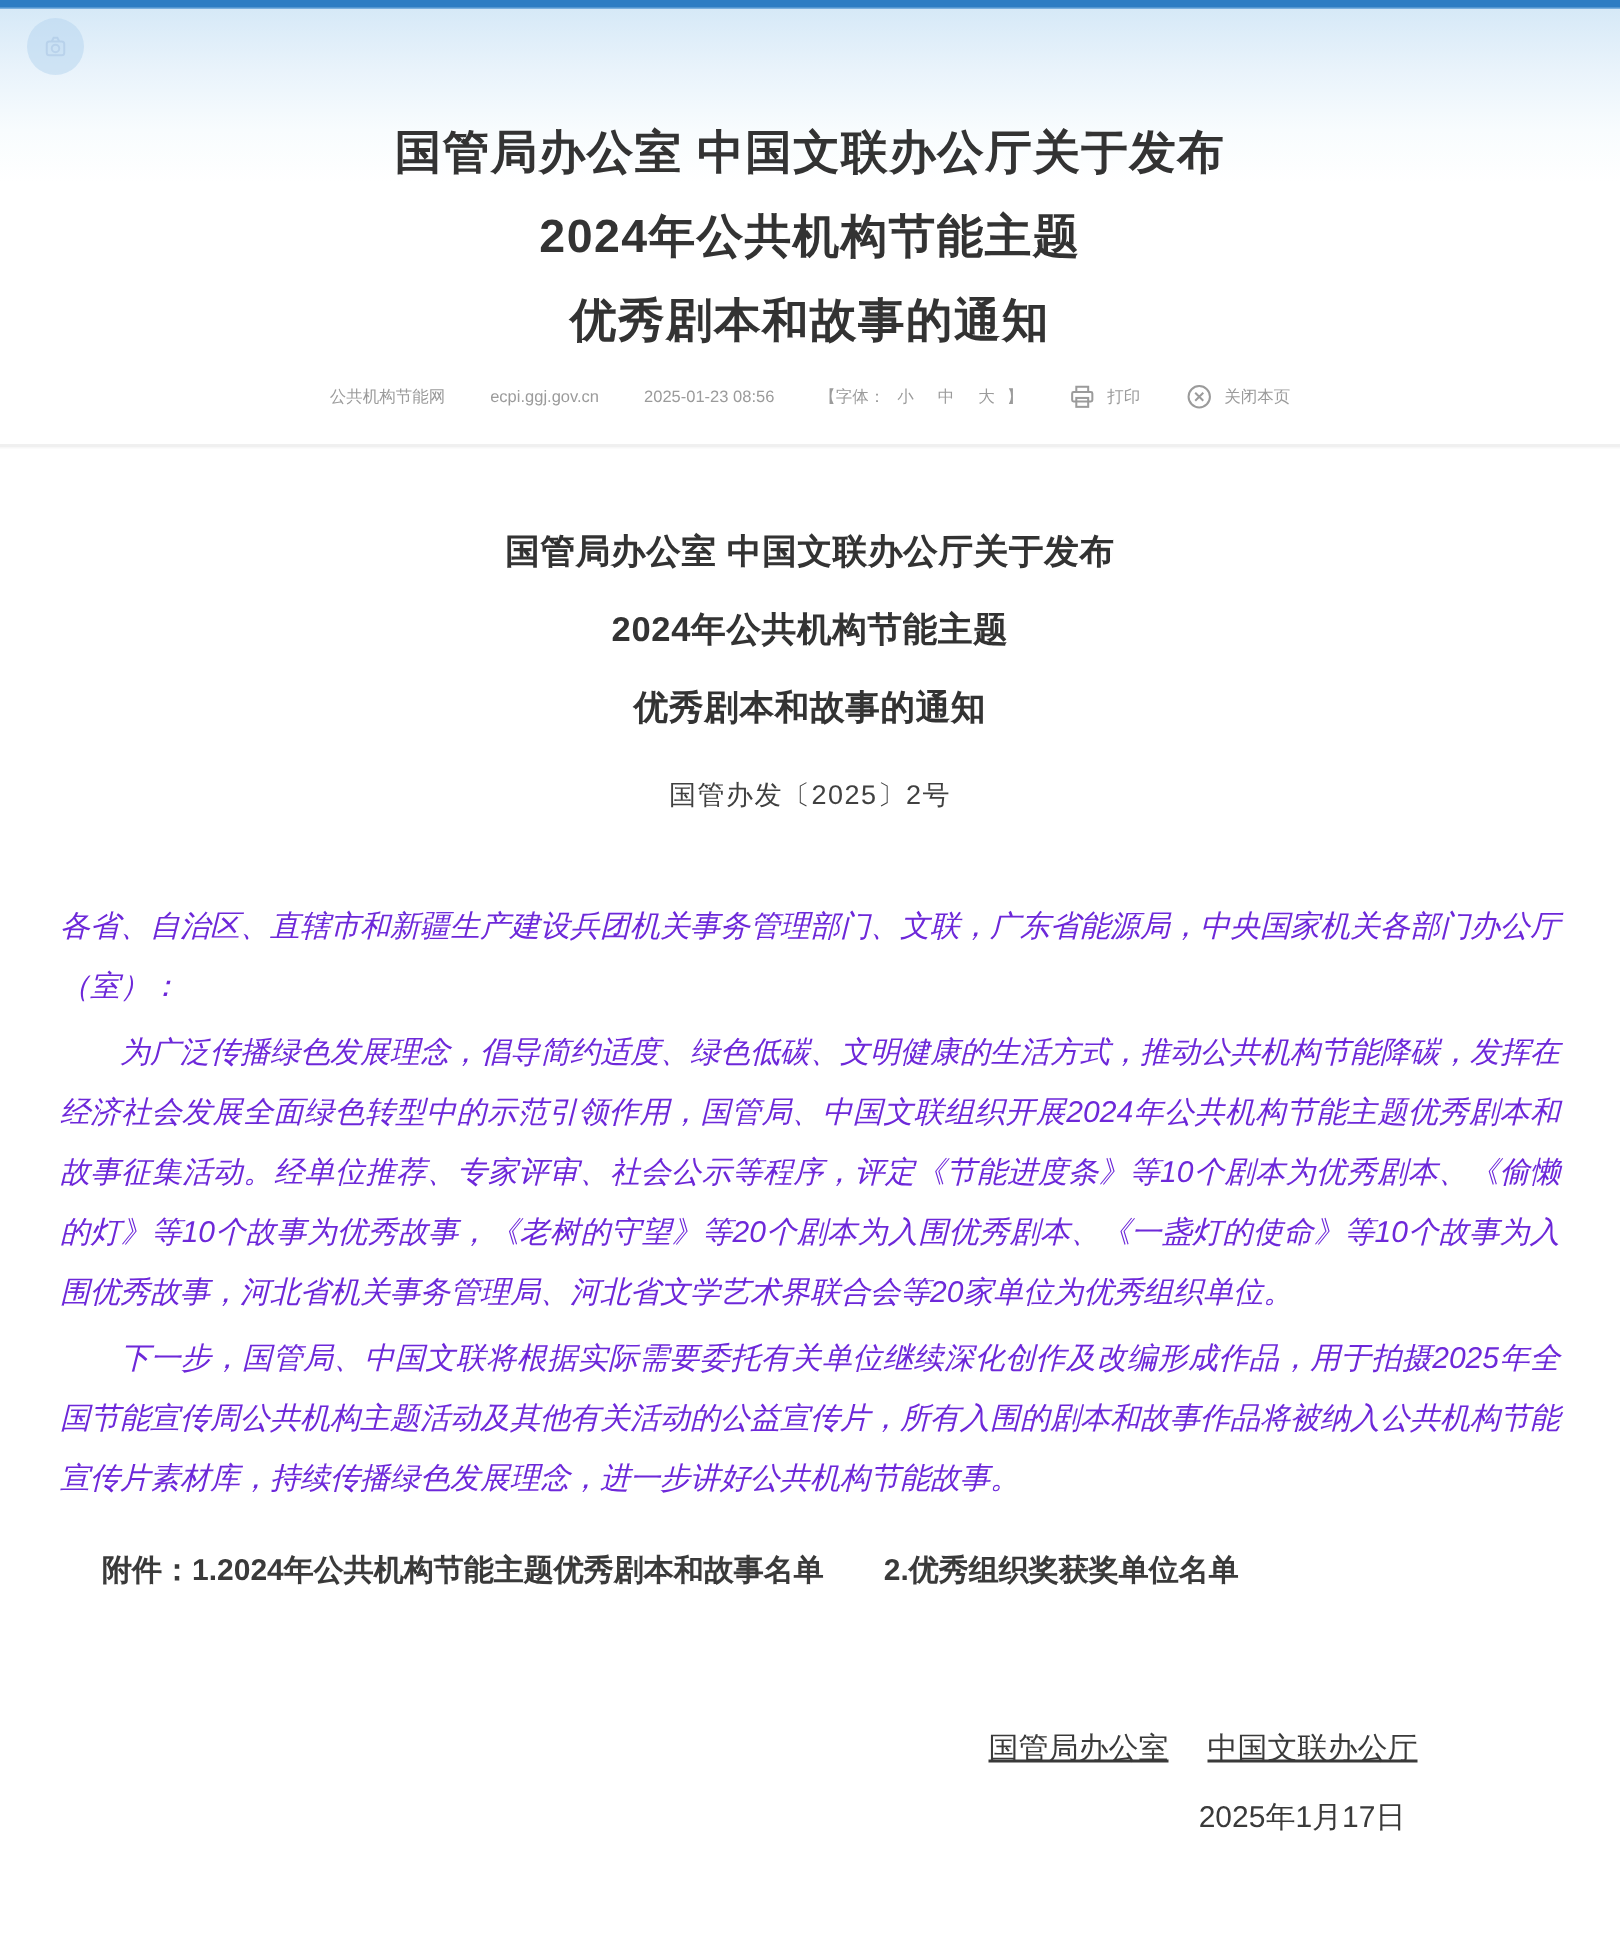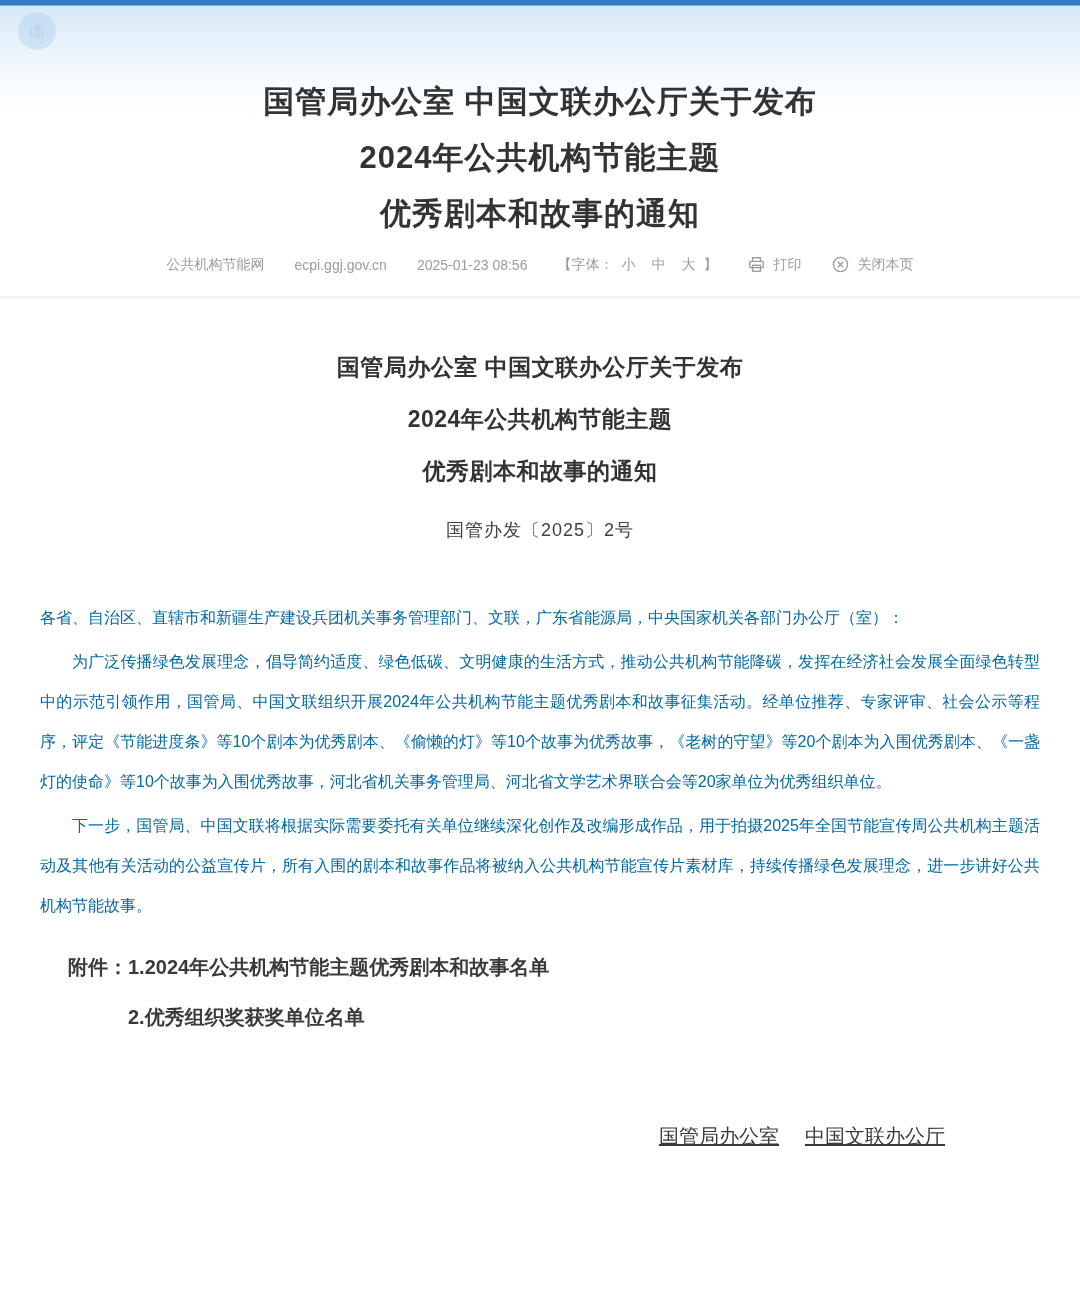--- a/index.html
+++ b/index.html
@@ -33,21 +33,21 @@
   .main-title {
     margin:0;
     text-align:center;
     font-size:31px; font-weight:700;
     color:#333333; line-height:56px;
     letter-spacing:1px;
   }
   .meta-bar {
     margin-top:13px;
     display:flex; justify-content:center; align-items:center;
-    font-size:14px; color:#9b9b9b;
+    font-size:11px; color:#9b9b9b;
     gap:30px; white-space:nowrap;
   }
   .font-group { display:inline-flex; align-items:center; gap:0; }
   .font-group .fs-opt {
     margin:0 8px; cursor:pointer; color:#9b9b9b; text-decoration:none;
   }
   .meta-action {
     display:inline-flex; align-items:center; gap:7px;
     color:#9b9b9b; cursor:pointer; text-decoration:none;justify-content:center;
   }
@@ -58,32 +58,32 @@
     font-size:23px; font-weight:700; color:#333333; line-height:30px;
     letter-spacing:0.5px;
   }
   .article-title.t1 { margin-top:54px; }
   .article-title.t2, .article-title.t3 { margin-top:22px; }
   .doc-number {
     margin-top:32px; text-align:center;
     font-size:18px; color:#404040; letter-spacing:1px;
   }
   .para {
-    margin:0; font-size:16px; line-height:40px;
-    color:#0369a1; text-align:justify;
+    margin:0; font-size:20px; line-height:40px;
+    color:#6d28d9; text-align:justify;font-style:italic;
   }
   .para.first { margin-top:56px; }
   .para + .para { margin-top:4px; }
   .para.indent { text-indent:2em; }
   .attachments {
     margin-top:16px; padding-left:28px;
     display:flex; font-size:20px; line-height:50px; color:#3a3a3a;font-weight:bold;
   }
   .att-label { flex:0 0 auto; }
-  .att-items { display:flex; flex-direction:column; }
+  .att-items { display:flex; flex-direction:row;gap:40px; }
   .signature {
     margin-top:80px;
     display:flex; justify-content:flex-end; gap:26px;
     padding-right:95px;
     font-size:20px; color:#3a3a3a; line-height:28px;text-decoration:underline;
   }
   .sign-date {
     margin-top:18px; text-align:right; padding-right:103px;
     font-size:20px; color:#3a3a3a; line-height:28px;
   }
@@ -165,15 +165,16 @@
         <div>1.2024年公共机构节能主题优秀剧本和故事名单</div>
         <div>2.优秀组织奖获奖单位名单</div>
       </div>
     </div>
 
     <div class="signature">
       <span>国管局办公室</span>
       <span>中国文联办公厅</span>
     </div>
 
+    <div class="sign-date">2025年1月17日</div>
 
   </main>
 </div>
 
 </body></html>

